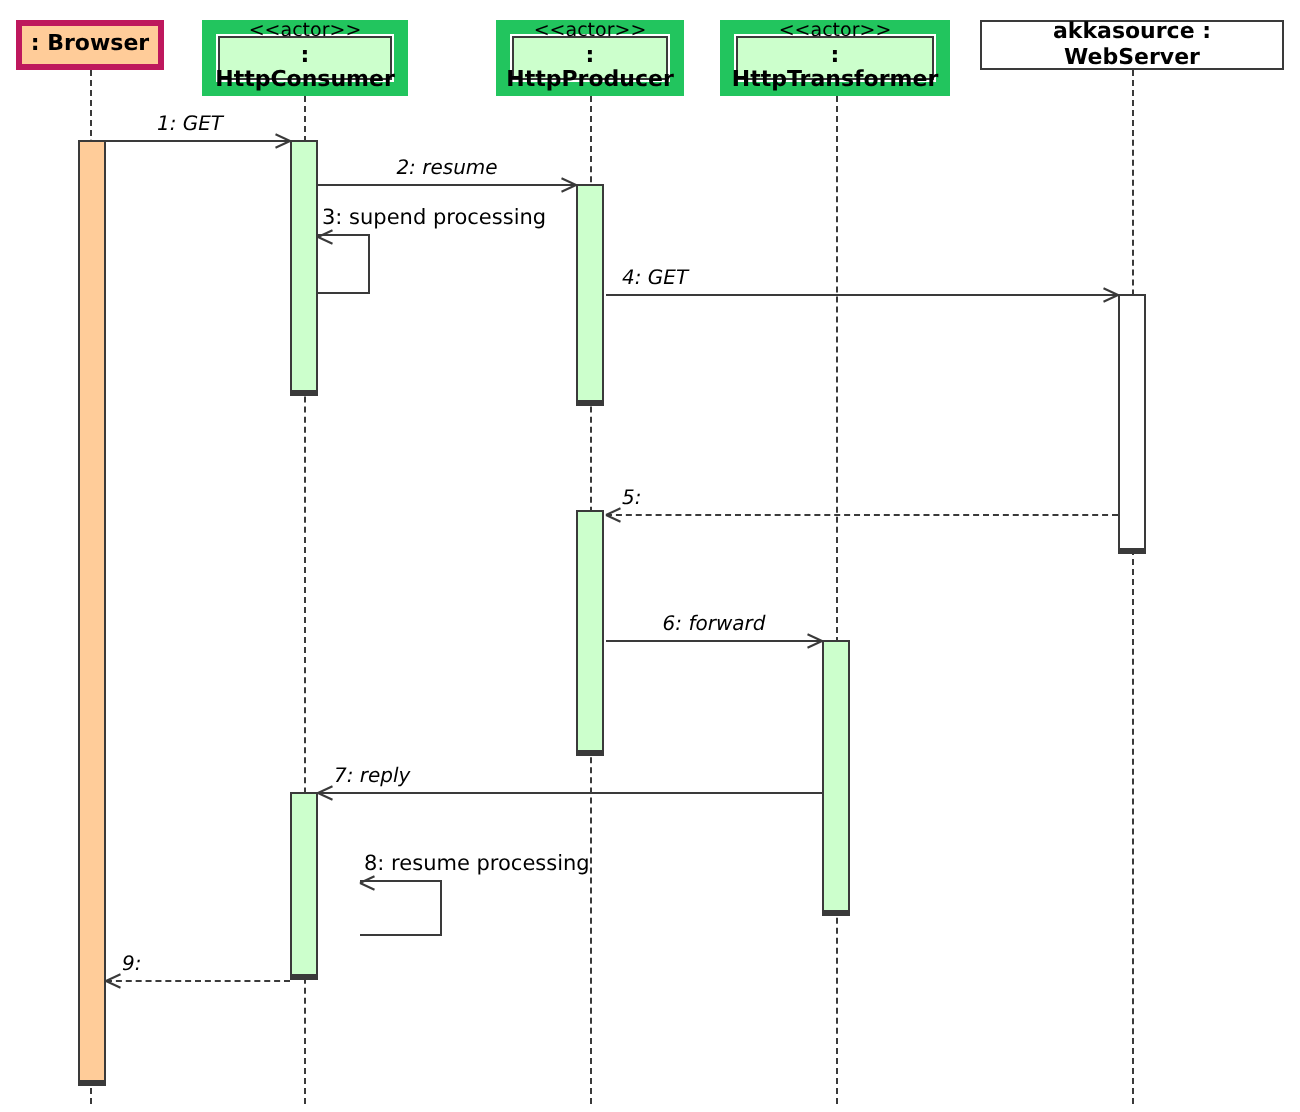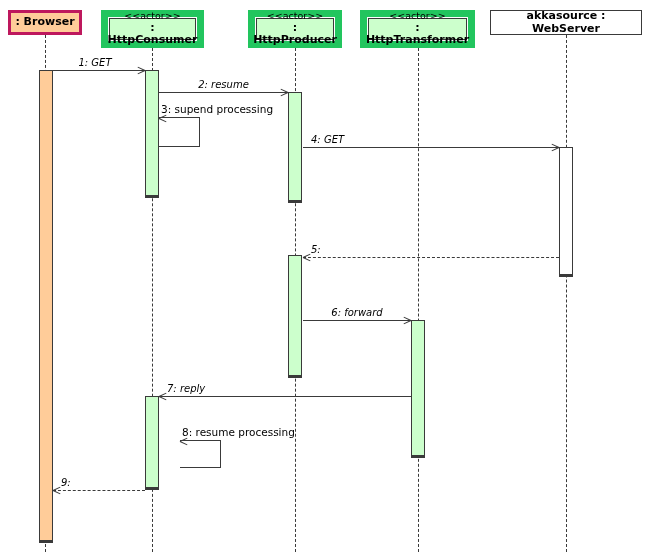--- a/index.html
+++ b/index.html
@@ -180,21 +180,21 @@
         </span>
       </div>
       <div class="msg" style="left: 159px; top: 92px; width: 129px;">
         <span class="line"></span>
         <span class="label l-mid">2: resume</span>
         <span class="arrow right" style="right: 0px; left: auto;">
           <i class="a"></i>
           <i class="b"></i>
         </span>
       </div>
-      <div class="selfmsg" style="left: 159px; top: 117px; width: 41px; height: 30px;">
+      <div class="selfmsg" style="left: 159px; top: 117px; width: 26px; height: 30px;">
         <span class="label">3: supend processing</span>
         <span class="arrow left">
           <i class="a"></i>
           <i class="b"></i>
         </span>
       </div>
       <div class="msg" style="left: 303px; top: 147px; width: 256px;">
         <span class="line"></span>
         <span class="label l-left">4: GET</span>
         <span class="arrow right" style="right: 0px; left: auto;">

